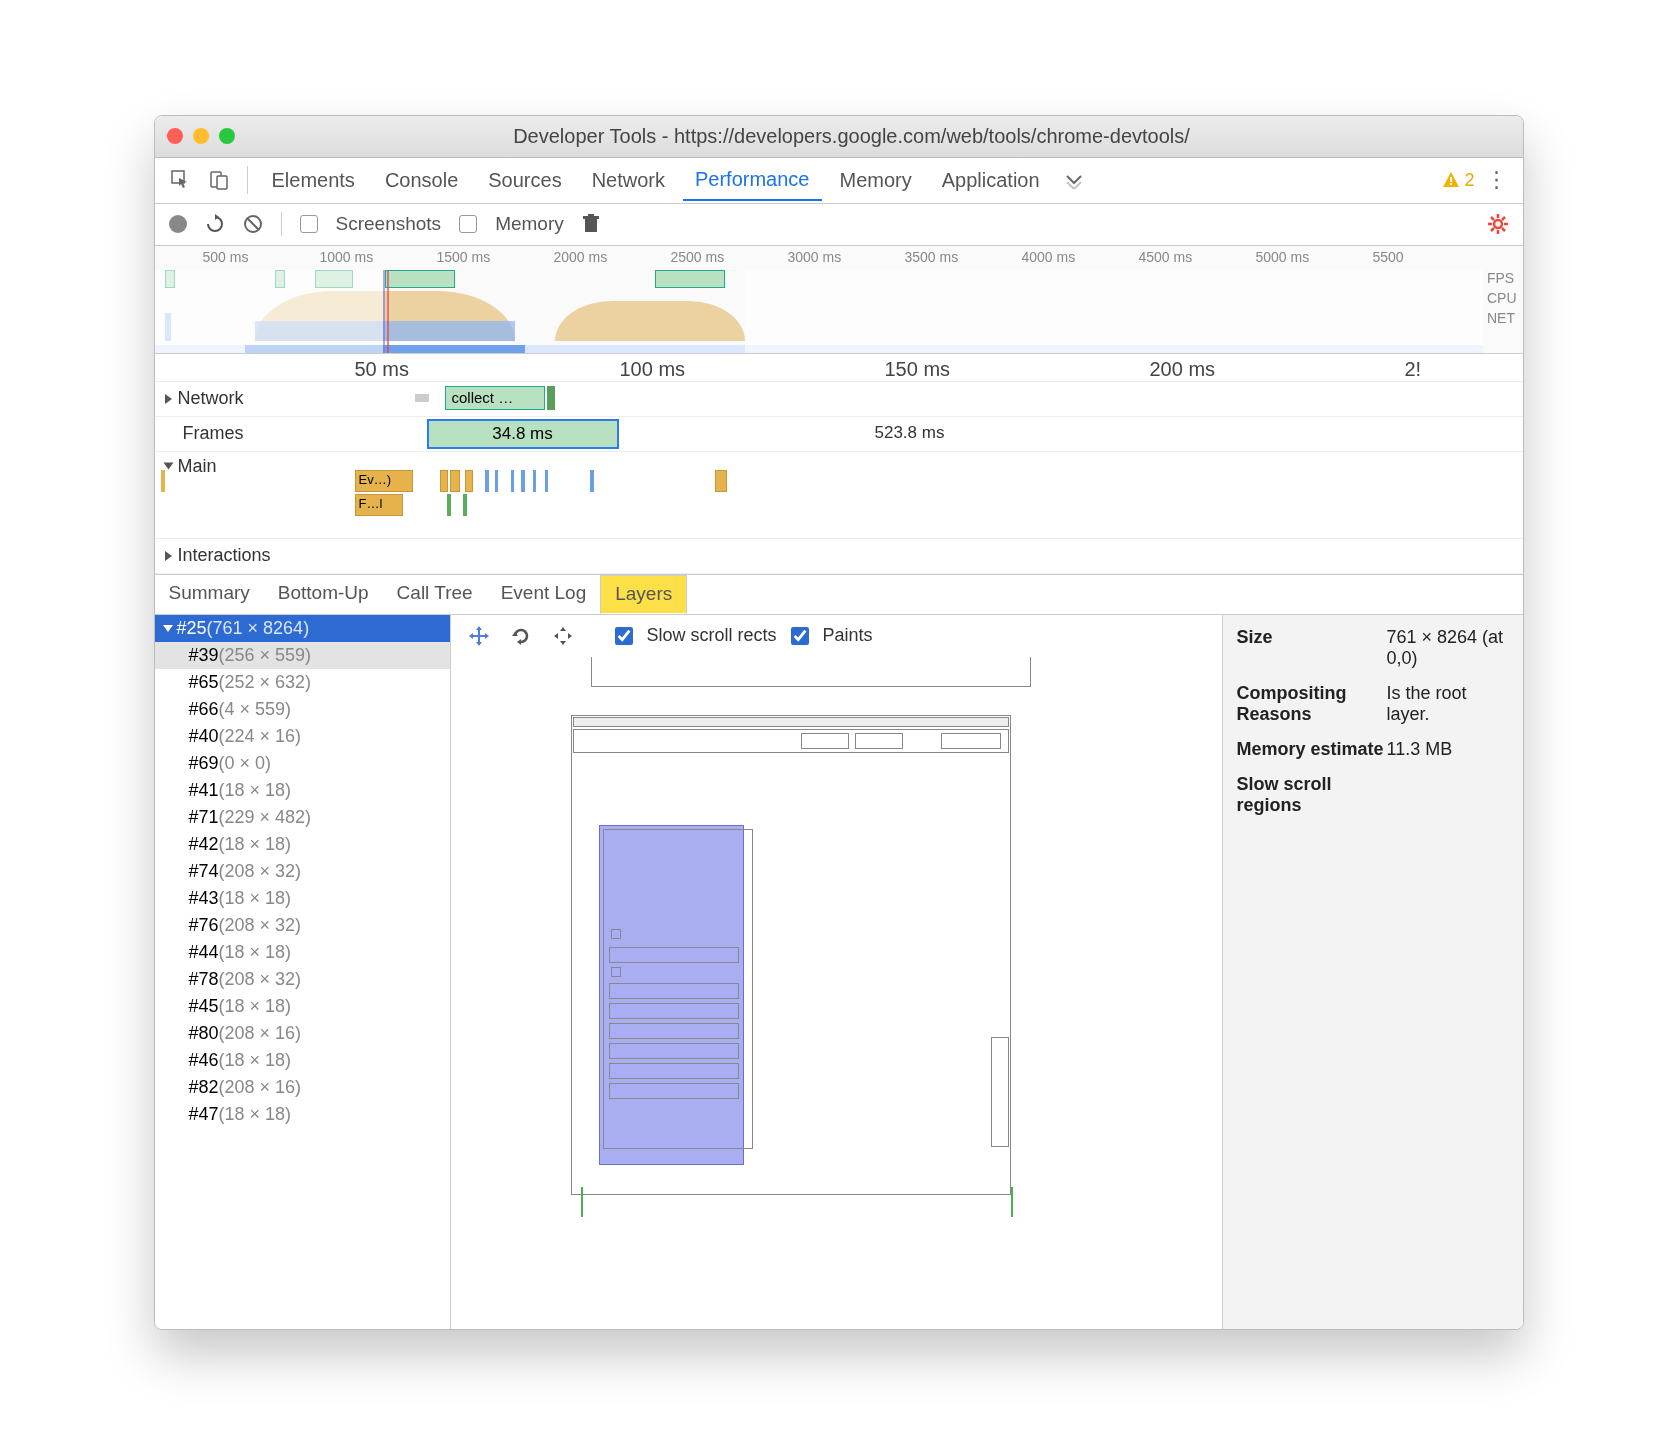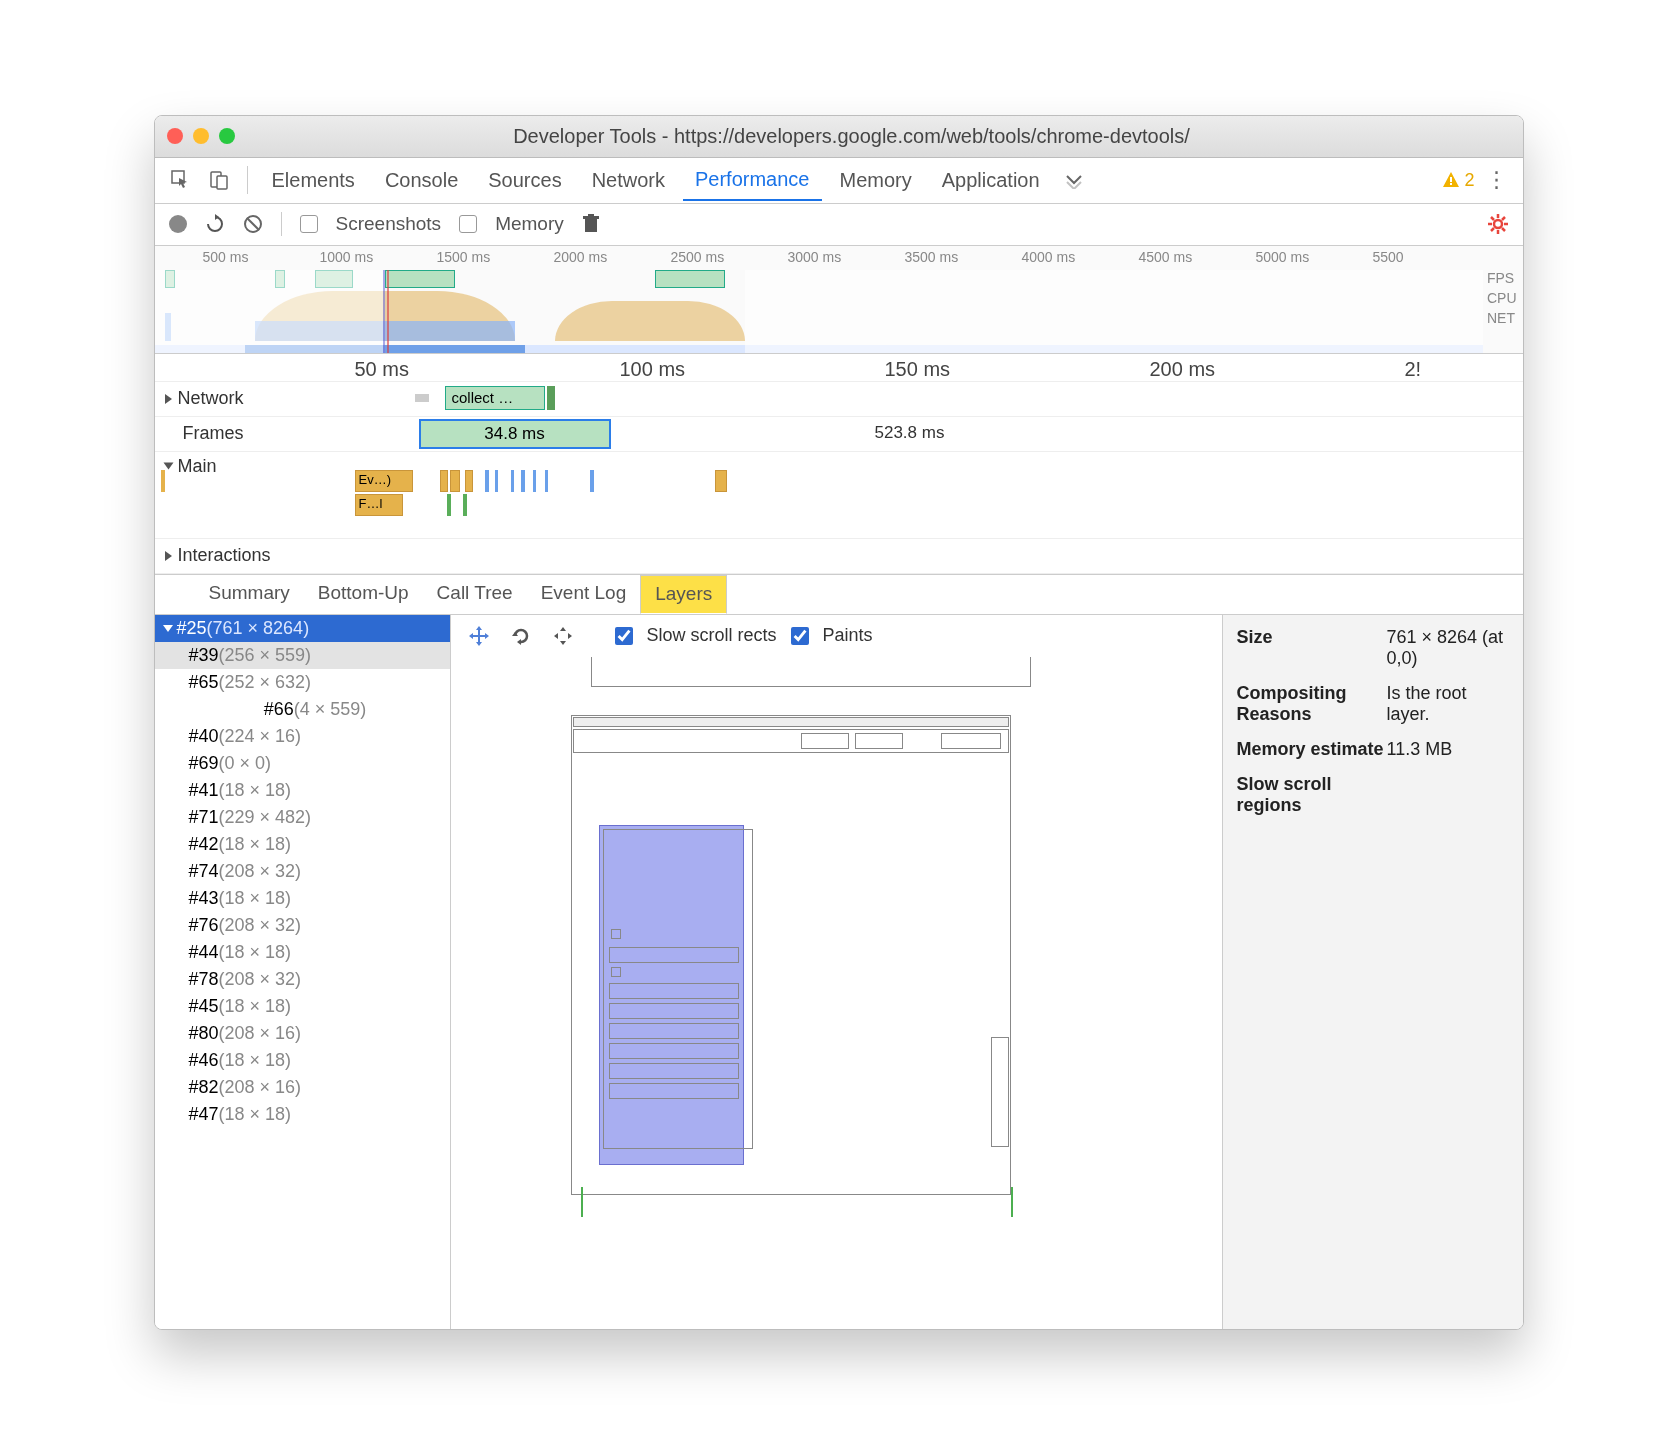--- a/index.html
+++ b/index.html
@@ -92,31 +92,30 @@
   border-bottom: 1px solid #ccc;
 }
 .track-ruler { height:28px; border-bottom:1px solid #eee; position:relative; font-size:20px; color:#444;}
 .track-ruler span { position:absolute; top:4px; }
 .track-row { display:flex; border-bottom:1px solid #eee; align-items:center; min-height:34px; font-size:18px; }
 .track-label { width:180px; padding:4px 10px; display:flex; align-items:center; gap:6px; color:#333; }
 .tri { display:inline-block; width:0; height:0; border-left:7px solid #555; border-top:5px solid transparent; border-bottom:5px solid transparent; }
 .tri.down { transform: rotate(90deg); }
 .track-body { flex:1; position:relative; height:34px; }
 .net-task { position:absolute; left:110px; width:100px; top:4px; height:24px; background:#b7e1c1; border:1px solid #2a8; font-size:15px; padding:2px 6px; overflow:hidden; white-space:nowrap; }
-.frame-sel { position:absolute; left:84px; width:192px; top:2px; height:30px; background:#b7e1c1; border:2px solid #2b7de9; text-align:center; line-height:26px; font-size:17px; }
+.frame-sel { position:absolute; left:92px; width:192px; top:2px; height:30px; background:#b7e1c1; border:2px solid #2b7de9; text-align:center; line-height:26px; font-size:17px; }
 .frame-time2 { position:absolute; left:540px; top:6px; font-size:17px; color:#333; }
 .flame { position:absolute; background:#e5b24b; border:1px solid #c9953a; font-size:13px; padding:1px 3px; overflow:hidden; }
 .panel-tabs {
   height: 40px;
   border-bottom: 1px solid #ccc;
   display:flex;
   align-items:stretch;
   font-size:19px;
   color:#555;
-  padding-left:40px;
 }
 .panel-tabs .ptab { padding: 7px 14px; cursor:pointer; }
 .panel-tabs .ptab.active { background:#fde047; border:1px solid #ccc; border-bottom:1px solid #fff; position:relative; top:0; }
 .layers-area {
   flex:1;
   display:flex;
   min-height:0;
 }
 .layer-tree {
   width: 296px;
@@ -363,21 +362,21 @@
     <div class="ptab">Call Tree</div>
     <div class="ptab">Event Log</div>
     <div class="ptab active">Layers</div>
   </div>
 
   <div class="layers-area">
     <div class="layer-tree" id="layer-tree">
         <div class="layer-row selected" style="padding-left: 8px;"><span style="display:inline-block;width:0;height:0;border-left:5px solid transparent;border-right:5px solid transparent;border-top:7px solid #fff;margin-right:4px;vertical-align:middle;"></span><span>#25</span><span class="dim">(761 × 8264)</span></div>
         <div class="layer-row hover" style="padding-left: 34px;"><span>#39</span><span class="dim">(256 × 559)</span></div>
         <div class="layer-row" style="padding-left: 34px;"><span>#65</span><span class="dim">(252 × 632)</span></div>
-        <div class="layer-row" style="padding-left: 34px; text-align: center;"><span>#66</span><span class="dim">(4 × 559)</span></div>
+        <div class="layer-row" style="padding-left: 34px;"><span>#66</span><span class="dim">(4 × 559)</span></div>
         <div class="layer-row" style="padding-left: 34px;"><span>#40</span><span class="dim">(224 × 16)</span></div>
         <div class="layer-row" style="padding-left: 34px;"><span>#69</span><span class="dim">(0 × 0)</span></div>
         <div class="layer-row" style="padding-left: 34px;"><span>#41</span><span class="dim">(18 × 18)</span></div>
         <div class="layer-row" style="padding-left: 34px;"><span>#71</span><span class="dim">(229 × 482)</span></div>
         <div class="layer-row" style="padding-left: 34px;"><span>#42</span><span class="dim">(18 × 18)</span></div>
         <div class="layer-row" style="padding-left: 34px;"><span>#74</span><span class="dim">(208 × 32)</span></div>
         <div class="layer-row" style="padding-left: 34px;"><span>#43</span><span class="dim">(18 × 18)</span></div>
         <div class="layer-row" style="padding-left: 34px;"><span>#76</span><span class="dim">(208 × 32)</span></div>
         <div class="layer-row" style="padding-left: 34px;"><span>#44</span><span class="dim">(18 × 18)</span></div>
         <div class="layer-row" style="padding-left: 34px;"><span>#78</span><span class="dim">(208 × 32)</span></div>

